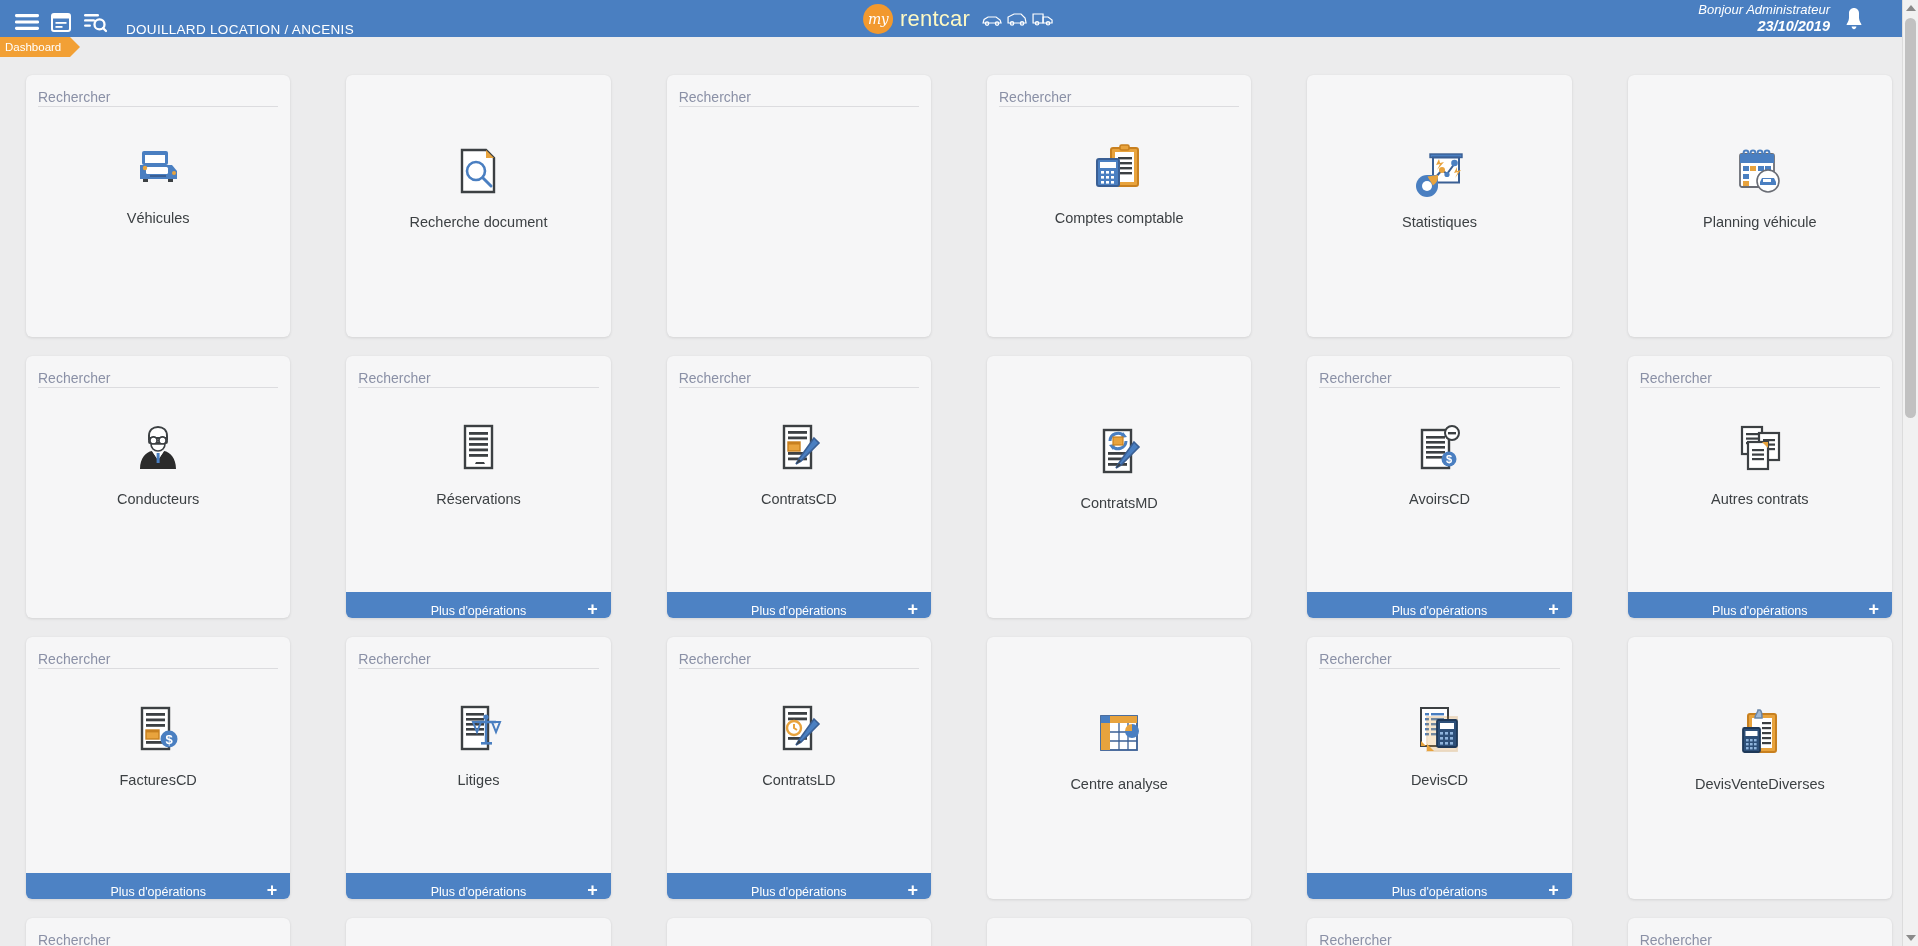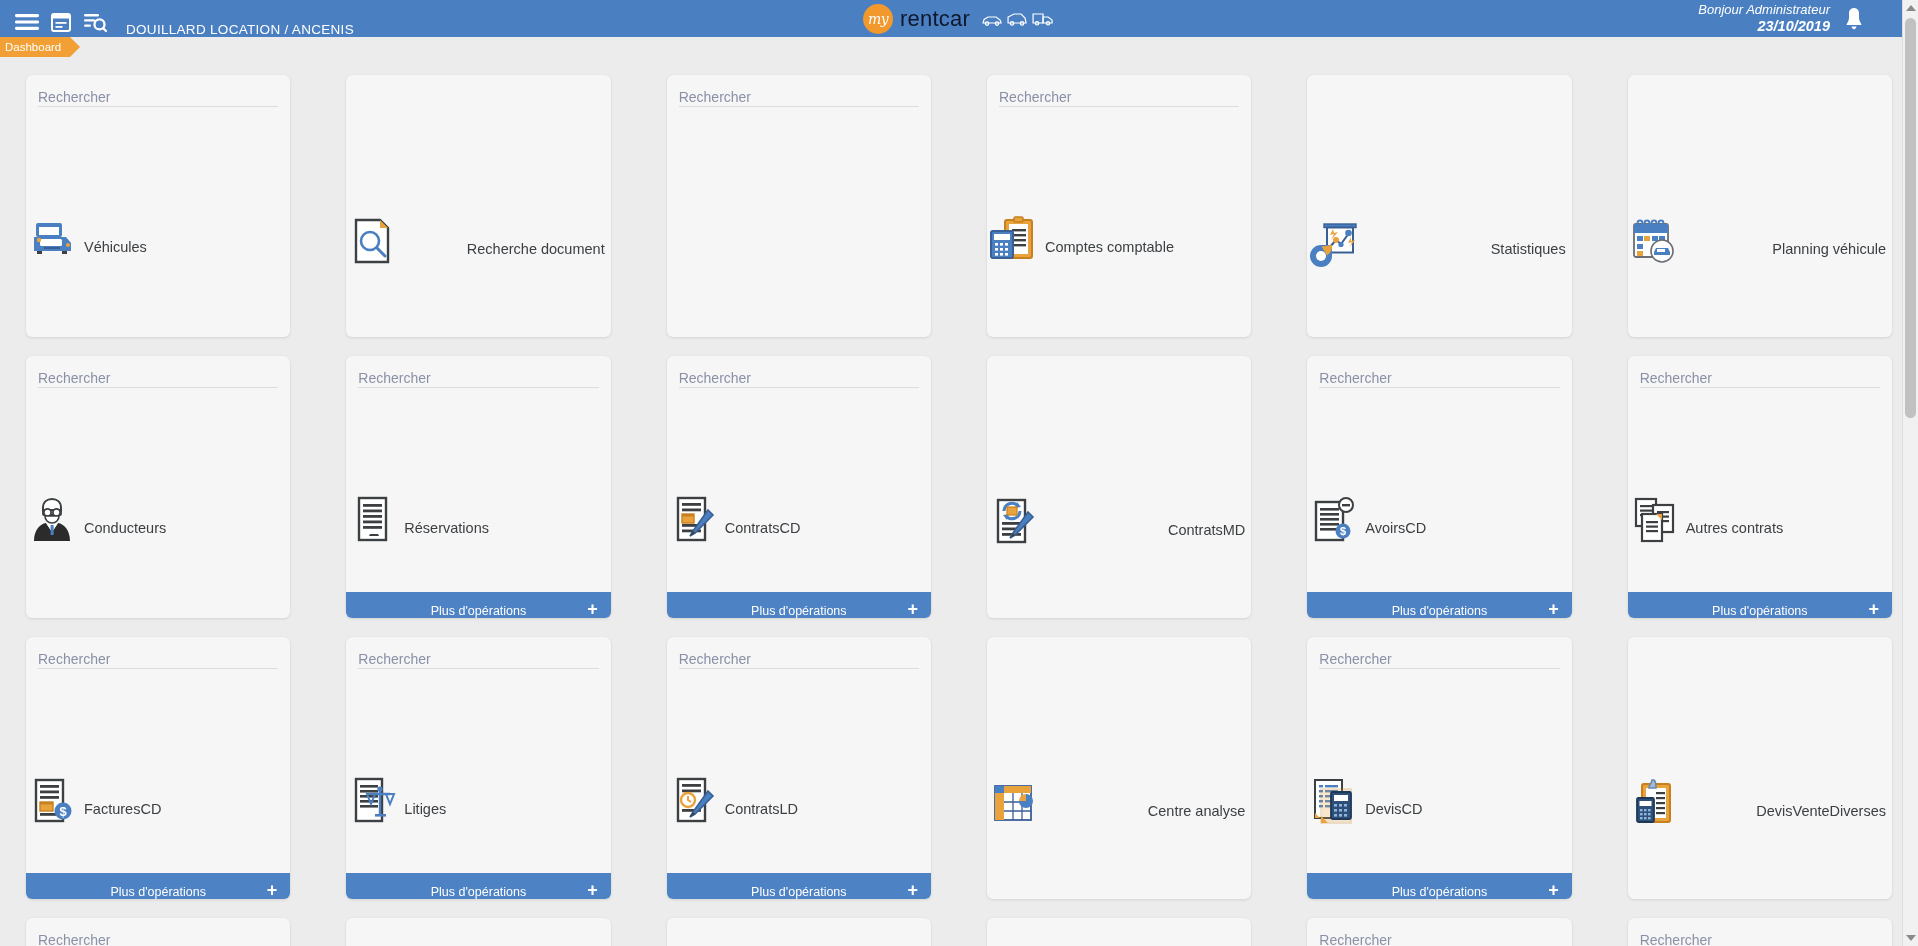--- a/index.html
+++ b/index.html
@@ -51,21 +51,21 @@
     background: #f2992e;
     display: flex; align-items: center; justify-content: center;
     color: #fff;
     font-family: "DejaVu Serif", serif;
     font-style: italic;
     font-size: 14px;
     line-height: 1;
     letter-spacing: -0.5px;
   }
   #brand-text {
-    color: #0f172a;
+    color: #fef9c3;
     font-size: 22px;
     letter-spacing: 0.2px;
     font-weight: 400;
   }
   #brand-vehicles { display: flex; align-items: flex-end; gap: 3px; margin-left: 4px; }
 
   #greeting-wrap {
     position: absolute;
     right: 52px;
     top: 0;
@@ -143,25 +143,26 @@
     width: 100%;
     font-family: "Liberation Sans", sans-serif;
     font-size: 14px;
     color: #53576b;
   }
   .card-search input::placeholder { color: #8a90a6; opacity: 1; }
 
   .card-body {
     flex: 1 1 auto;
     display: flex;
+    flex-direction: column;
     align-items: center;
     justify-content: flex-start;
     padding-top: 34px;
   }
-  .card-body.nosearch { padding-top: 70px; justify-content: space-between; }
+  .card-body.nosearch { padding-top: 70px; }
   .card-icon {
     width: 52px; height: 52px;
     display: flex; align-items: center; justify-content: center;
   }
   .card-icon svg { display: block; }
   .card-label {
     margin-top: 17px;
     font-size: 14.5px;
     color: #3c4043;
     text-align: center;

